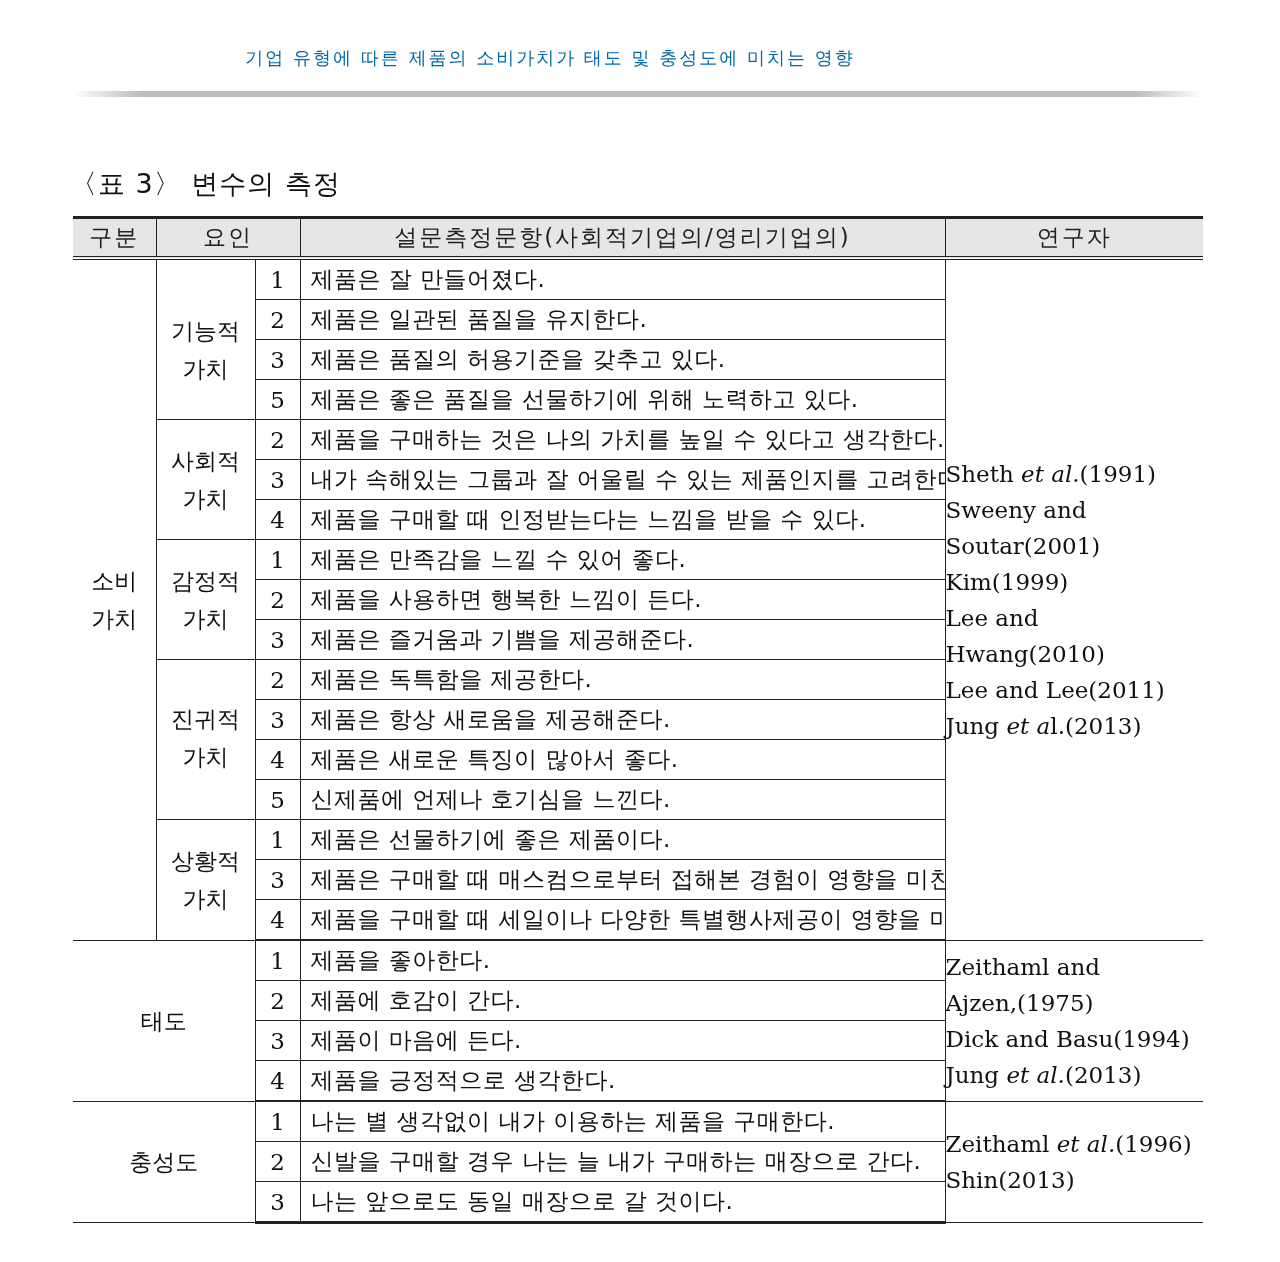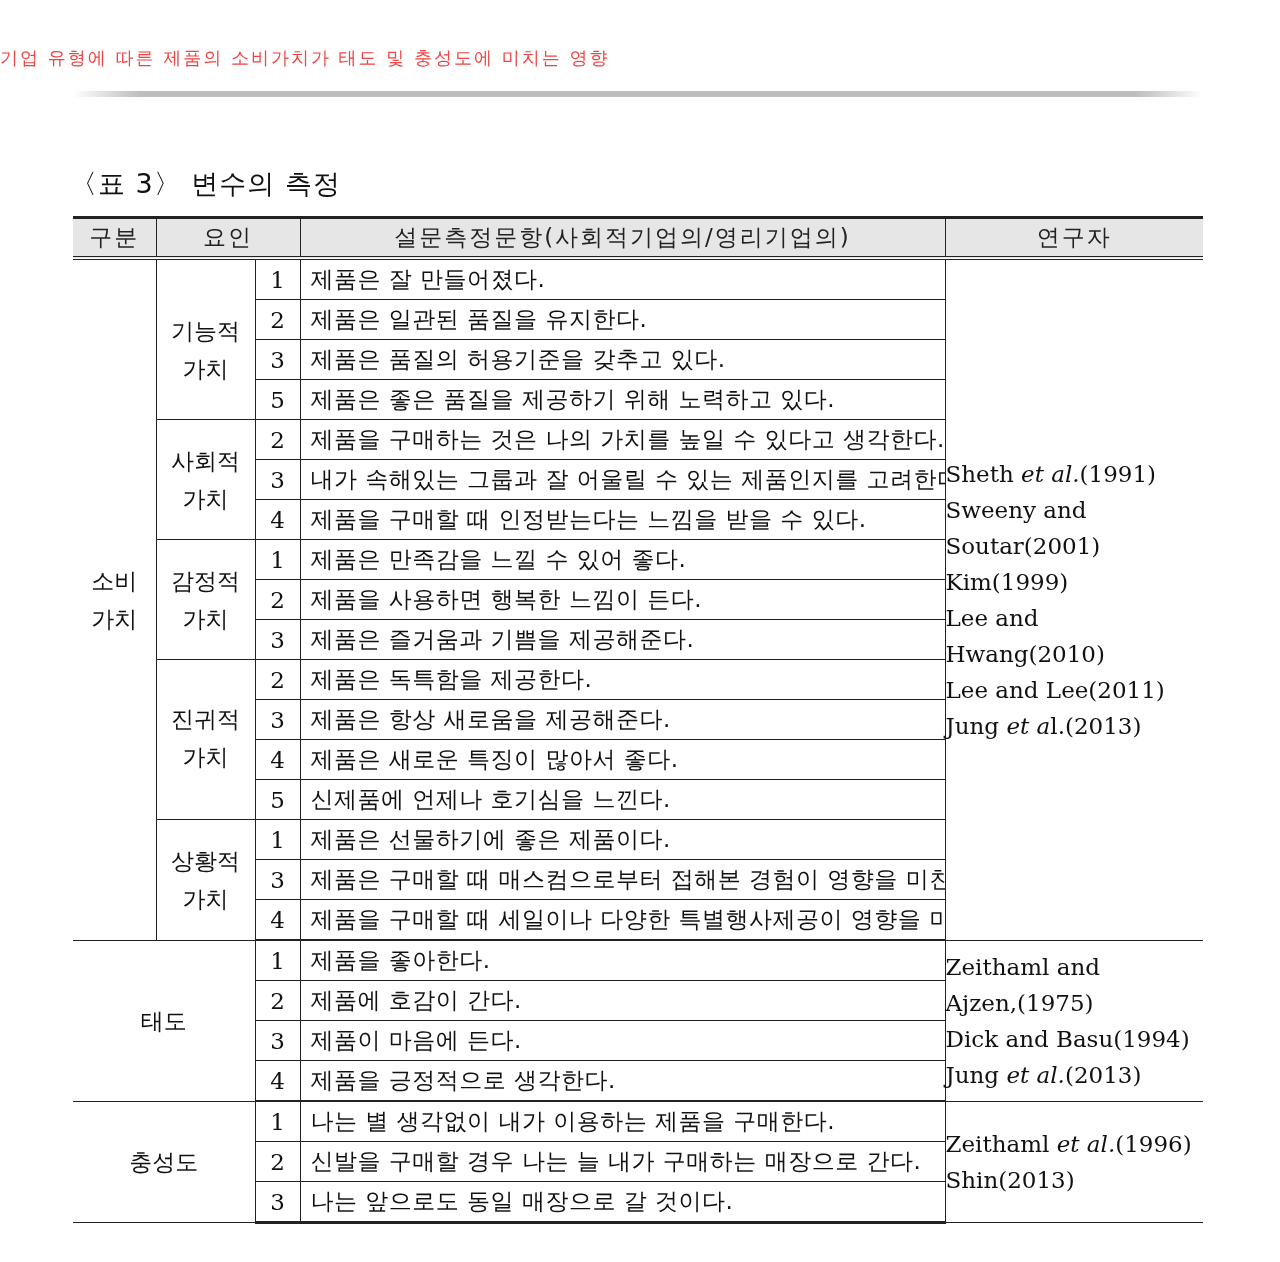--- a/index.html
+++ b/index.html
@@ -1,17 +1,17 @@
 <!DOCTYPE html>
 <html><head>
 <meta charset="utf-8">
 <style>
   html, body { margin: 0; padding: 0; background: #ffffff; }
   body { width: 1280px; height: 1262px; position: relative; font-family: "DejaVu Serif", "Liberation Serif", serif; color: #111; }
-  .running-head { position: absolute; top: 46px; left: 0; width: 1100px; text-align: left; font-family: "DejaVu Sans", "Liberation Sans", sans-serif; font-size: 18px; letter-spacing: 2px; color: #ef4444; }
+  .running-head { position: absolute; top: 46px; left: 0; width: 1100px; text-align: center; font-family: "DejaVu Sans", "Liberation Sans", sans-serif; font-size: 18px; letter-spacing: 2px; color: #0369a1; }
   .head-rule { position: absolute; top: 91px; left: 73px; width: 1130px; height: 6px; background: linear-gradient(to right, #ffffff 0%, #bdbdbd 6%, #bdbdbd 94%, #ffffff 100%); border-radius: 3px; }
   .table-caption { position: absolute; top: 166px; left: 70px; font-family: "DejaVu Sans", "Liberation Sans", sans-serif; font-size: 27px; color: #111; letter-spacing: 1px; }
   table.measure { position: absolute; top: 216px; left: 73px; width: 1130px; border-collapse: collapse; table-layout: fixed; }
   table.measure td, table.measure th { border: 1px solid #222; padding: 0; font-size: 23px; font-weight: normal; }
   table.measure thead th { background: #e6e6e6; height: 37px; text-align: center; font-family: "DejaVu Sans", "Liberation Sans", sans-serif; border-top: 3px solid #222; border-bottom: 4px double #222; letter-spacing: 2px; color: #222; }
   table.measure tbody td { height: 39px; }
   td.group, td.factor { text-align: center; line-height: 38px; font-family: "DejaVu Sans", "Liberation Sans", sans-serif; font-size: 24px; }
   td.group { border-left: none !important; margin-top: 42px; }
   td.num { text-align: center; font-family: "DejaVu Serif", "Liberation Serif", serif; }
   td.item { padding-left: 10px !important; font-family: "DejaVu Sans", "Liberation Sans", sans-serif; white-space: nowrap; overflow: hidden; font-size: 22px; letter-spacing: 0.5px; }
@@ -72,21 +72,21 @@
       <tr>
         <td class="num">2</td>
         <td class="item">제품은 일관된 품질을 유지한다.</td>
       </tr>
       <tr>
         <td class="num">3</td>
         <td class="item">제품은 품질의 허용기준을 갖추고 있다.</td>
       </tr>
       <tr>
         <td class="num">5</td>
-        <td class="item">제품은 좋은 품질을 제공하기 위해 노력하고 있다.</td>
+        <td class="item">제품은 좋은 품질을 선물하기에 위해 노력하고 있다.</td>
       </tr>
       <tr>
         <td class="factor" rowspan="3" style="vertical-align: middle;">
           <div>사회적</div>
           <div>가치</div>
         </td>
         <td class="num">2</td>
         <td class="item">제품을 구매하는 것은 나의 가치를 높일 수 있다고 생각한다.</td>
       </tr>
       <tr>

